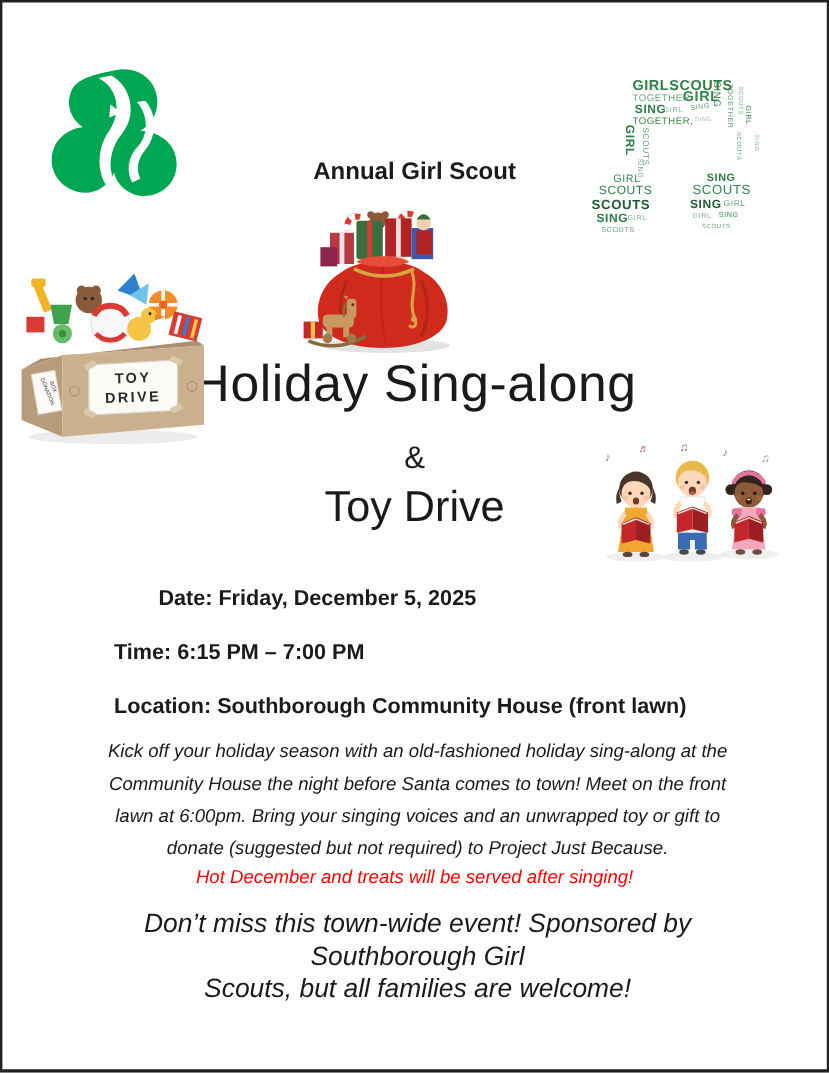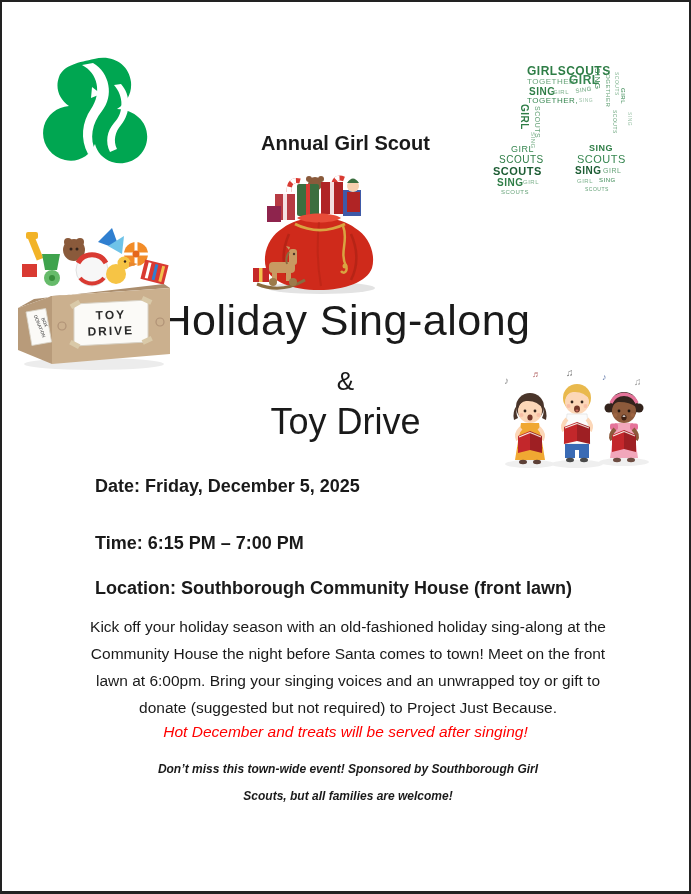--- a/index.html
+++ b/index.html
@@ -8,27 +8,27 @@
     background:#fff;border:2px solid #222;border-bottom-width:3px;
     font-family:"Liberation Sans",sans-serif;color:#1a1a1a;overflow:hidden;
   }
   .abs{position:absolute;}
   .center{left:0;width:100%;text-align:center;}
   #annual{top:130px;font-size:20px;font-weight:700;}
   #main-title{top:294px;font-size:43px;letter-spacing:.5px;}
   #amp{top:364px;font-size:26px;}
   #subtitle{top:399px;font-size:36px;}
   .info{left:93px;font-size:18px;font-weight:700;}
-  #date-line{top:474px;}
+  #date-line{top:486px;margin-left:37px;}
   #time-line{top:531px;}
   #location-line{top:576px;}
   #location-line .location-suffix{font-weight:700;margin-top:37px;}
-  #description{left:86px;top:611px;width:520px;text-align:center;font-size:15.5px;line-height:27px;}
+  #description{left:86px;top:611px;width:520px;text-align:center;font-style:italic;font-size:15.5px;line-height:27px;}
   #treats-line{top:721px;color:#ff0000;font-style:italic;font-size:15.5px;font-weight:500;}
-  #closing{left:86px;top:754px;width:520px;text-align:center;font-style:italic;font-weight:700;font-size:12px;line-height:27px;}
+  #closing{left:86px;top:754px;width:520px;text-align:center;font-style:italic;font-weight:400;font-size:22px;line-height:27px;}
   #wordcloud{left:487px;top:46px;width:152px;height:158px;}
   #wordcloud span{position:absolute;line-height:1;letter-spacing:.5px;white-space:nowrap;font-family:"Liberation Sans",sans-serif;}
   #gs-logo{left:28px;top:55px;}
   #santa-bag{left:247px;top:170px;}
   #toy-box{left:10px;top:220px;}
   #children{left:492px;top:366px;}
 </style>
 </head>
 <body>
 

